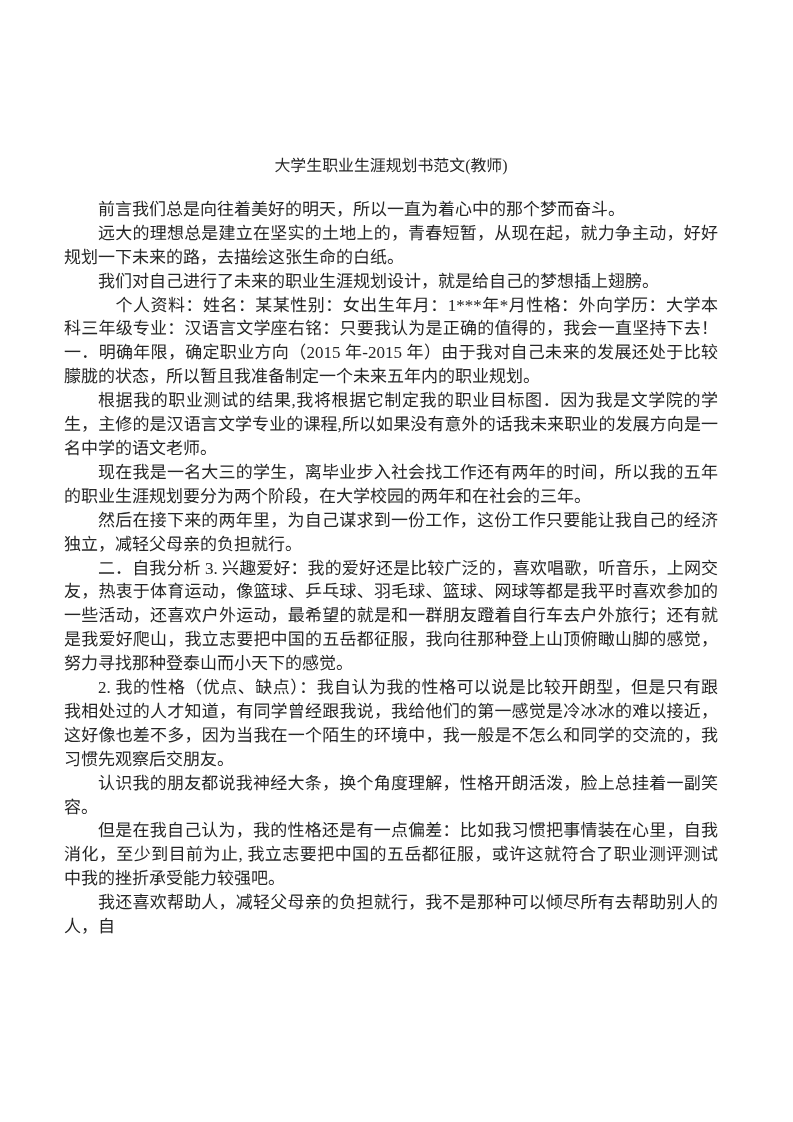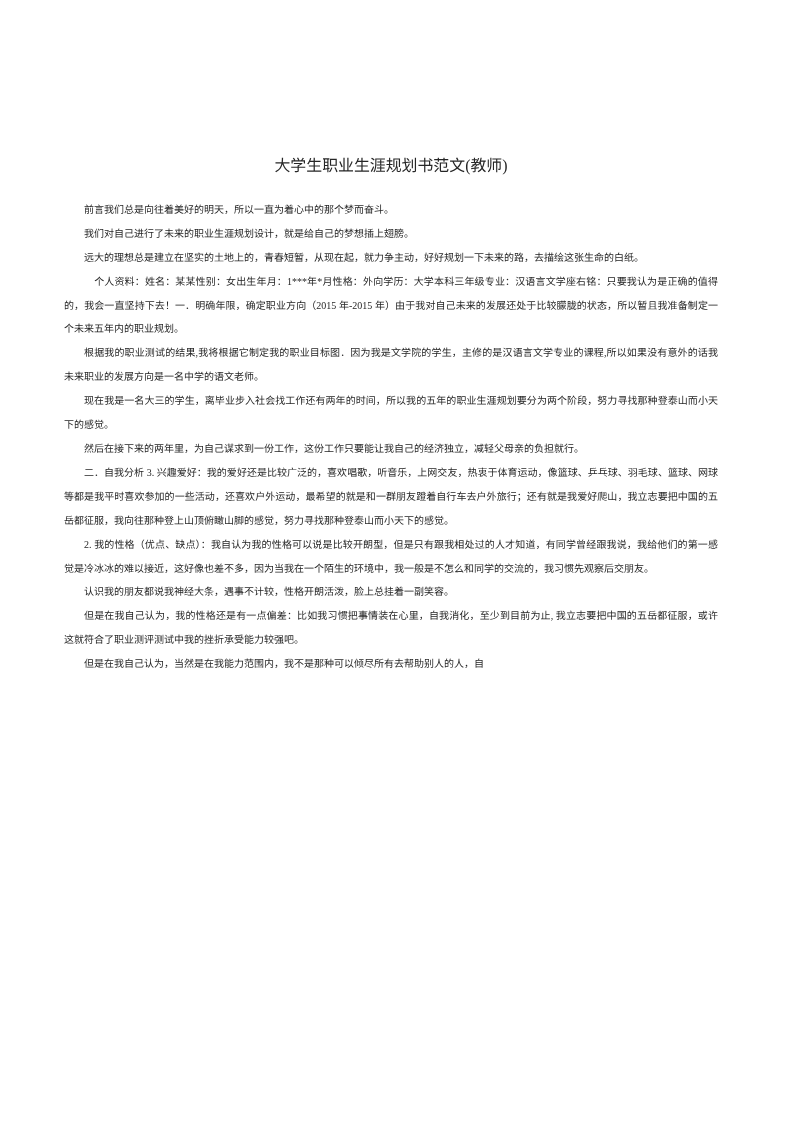--- a/index.html
+++ b/index.html
@@ -24,45 +24,45 @@
   }
   .doc-title {
     font-size: 15.9px;
     font-weight: normal;
     line-height: 23.9px;
     text-align: center;
     margin: 0 0 20px 0;
     white-space: nowrap;
   }
   p.para {
-    font-size: 10px;
+    font-size: 17px;
     line-height: 23.9px;
     margin: 0;
     padding: 0;
     text-indent: 2em;
     text-align: justify;
     text-justify: inter-character;
     word-break: break-all;
     overflow-wrap: anywhere;
   }
 </style>
 </head>
 <body>
 
 <div class="page">
   <div class="doc-content">
     <h1 class="doc-title">大学生职业生涯规划书范文(教师)</h1>
     <div>
         <p class="para">前言我们总是向往着美好的明天，所以一直为着心中的那个梦而奋斗。</p>
+        <p class="para">远大的理想总是建立在坚实的土地上的，青春短暂，从现在起，就力争主动，好好规划一下未来的路，去描绘这张生命的白纸。</p>
         <p class="para">我们对自己进行了未来的职业生涯规划设计，就是给自己的梦想插上翅膀。</p>
-        <p class="para">远大的理想总是建立在坚实的土地上的，青春短暂，从现在起，就力争主动，好好规划一下未来的路，去描绘这张生命的白纸。</p>
         <p class="para">　个人资料：姓名：某某性别：女出生年月：1***年*月性格：外向学历：大学本科三年级专业：汉语言文学座右铭：只要我认为是正确的值得的，我会一直坚持下去！一．明确年限，确定职业方向（2015 年-2015 年）由于我对自己未来的发展还处于比较朦胧的状态，所以暂且我准备制定一个未来五年内的职业规划。</p>
         <p class="para">根据我的职业测试的结果,我将根据它制定我的职业目标图．因为我是文学院的学生，主修的是汉语言文学专业的课程,所以如果没有意外的话我未来职业的发展方向是一名中学的语文老师。</p>
-        <p class="para">现在我是一名大三的学生，离毕业步入社会找工作还有两年的时间，所以我的五年的职业生涯规划要分为两个阶段，努力寻找那种登泰山而小天下的感觉。</p>
+        <p class="para">现在我是一名大三的学生，离毕业步入社会找工作还有两年的时间，所以我的五年的职业生涯规划要分为两个阶段，在大学校园的两年和在社会的三年。</p>
         <p class="para">然后在接下来的两年里，为自己谋求到一份工作，这份工作只要能让我自己的经济独立，减轻父母亲的负担就行。</p>
         <p class="para">二．自我分析 3. 兴趣爱好：我的爱好还是比较广泛的，喜欢唱歌，听音乐，上网交友，热衷于体育运动，像篮球、乒乓球、羽毛球、篮球、网球等都是我平时喜欢参加的一些活动，还喜欢户外运动，最希望的就是和一群朋友蹬着自行车去户外旅行；还有就是我爱好爬山，我立志要把中国的五岳都征服，我向往那种登上山顶俯瞰山脚的感觉，努力寻找那种登泰山而小天下的感觉。</p>
         <p class="para">2. 我的性格（优点、缺点）：我自认为我的性格可以说是比较开朗型，但是只有跟我相处过的人才知道，有同学曾经跟我说，我给他们的第一感觉是冷冰冰的难以接近，这好像也差不多，因为当我在一个陌生的环境中，我一般是不怎么和同学的交流的，我习惯先观察后交朋友。</p>
-        <p class="para">认识我的朋友都说我神经大条，遇事不计较，性格开朗活泼，脸上总挂着一副笑容。</p>
+        <p class="para">认识我的朋友都说我神经大条，换个角度理解，性格开朗活泼，脸上总挂着一副笑容。</p>
         <p class="para">但是在我自己认为，我的性格还是有一点偏差：比如我习惯把事情装在心里，自我消化，至少到目前为止, 我立志要把中国的五岳都征服，或许这就符合了职业测评测试中我的挫折承受能力较强吧。</p>
-        <p class="para">但是在我自己认为，当然是在我能力范围内，我不是那种可以倾尽所有去帮助别人的人，自</p>
+        <p class="para">我还喜欢帮助人，减轻父母亲的负担就行，我不是那种可以倾尽所有去帮助别人的人，自</p>
       </div>
   </div>
 </div>
 
 </body></html>

